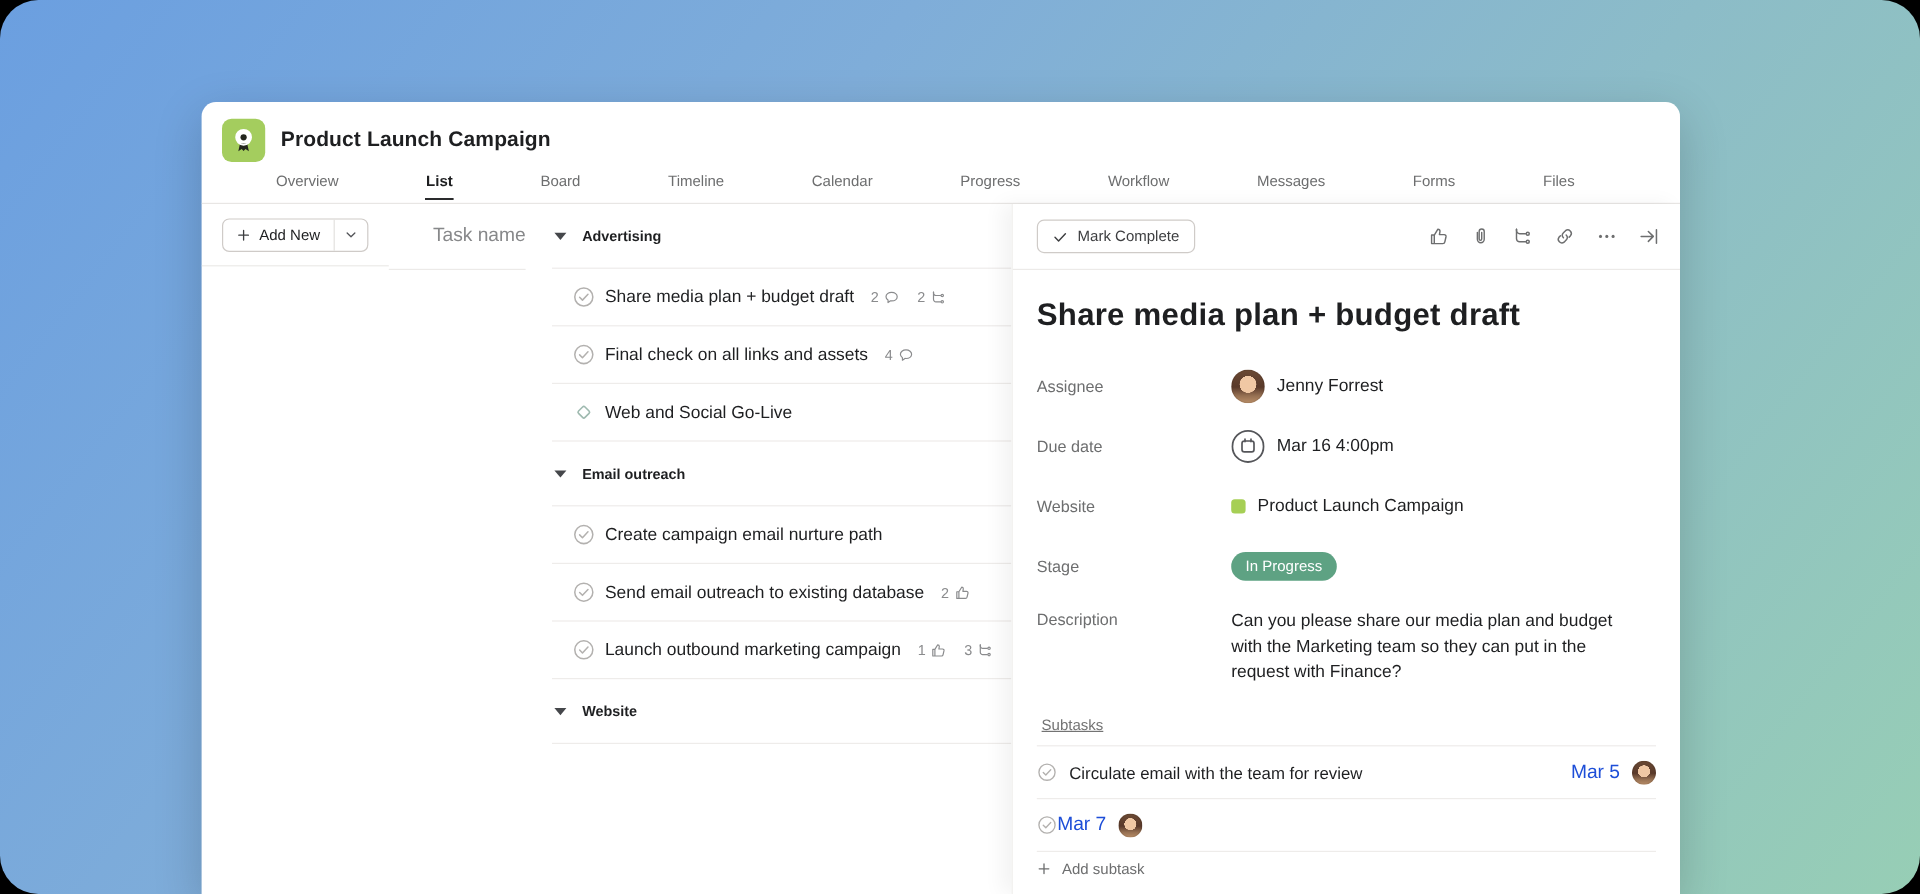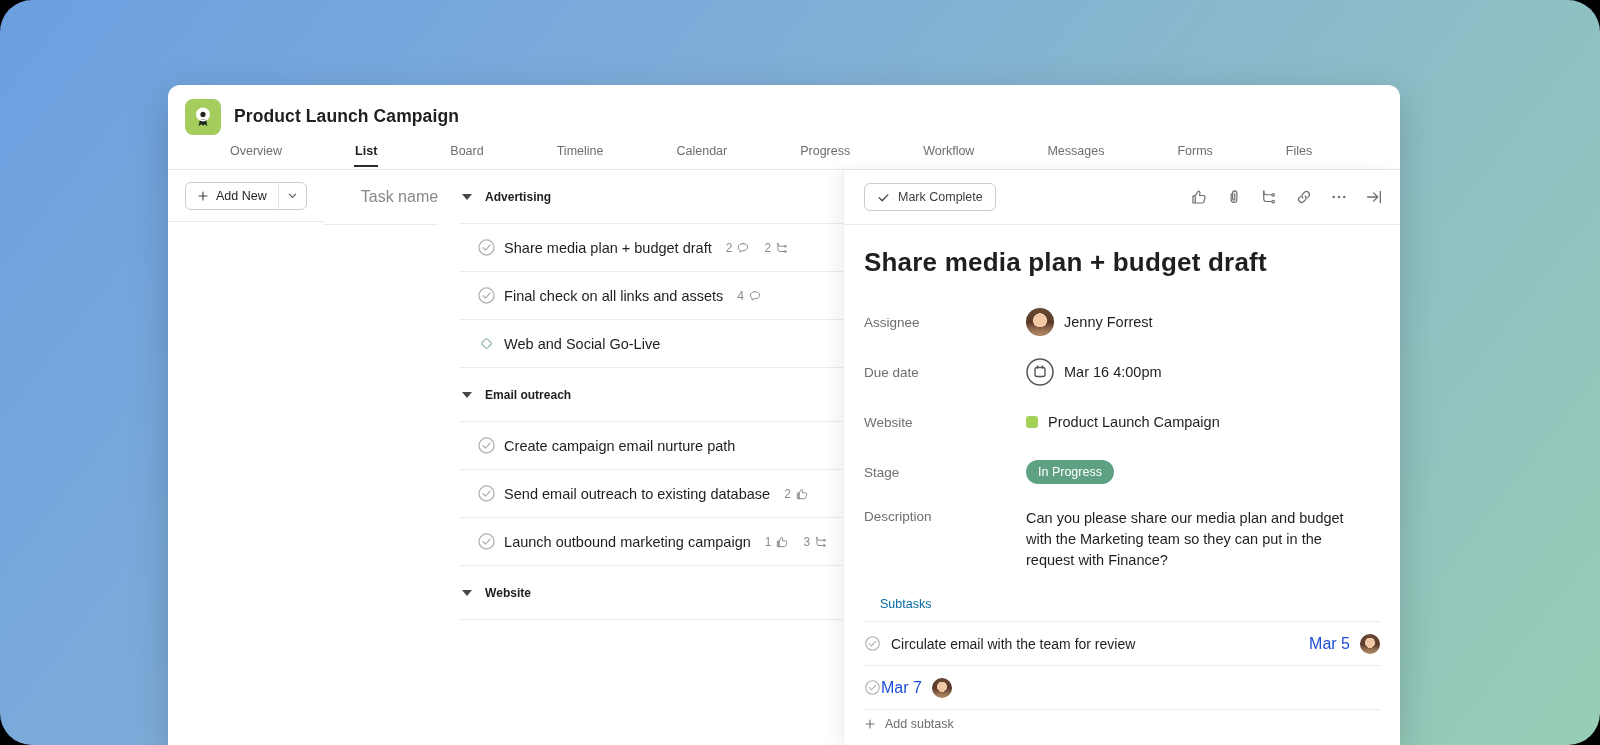--- a/index.html
+++ b/index.html
@@ -70,21 +70,21 @@
   .avatar { width:28px; height:28px; border-radius:50%; flex:0 0 auto;
     background:
       radial-gradient(circle at 50% 44%, #f0c8a4 0 33%, rgba(0,0,0,0) 34%),
       linear-gradient(180deg,#6b4a34 0%,#59392a 52%,#967052 78%,#b98e68 100%);
     box-shadow:inset 0 0 0 1px rgba(0,0,0,.08); }
   .cal-icon { width:28px; height:28px; color:#55565a; }
   .proj-dot { width:12px; height:12px; border-radius:3px; background:var(--proj-green); }
   .stage-pill { display:inline-block; background:var(--pill-green); color:#fff;
     font-size:12.5px; padding:5px 12px; border-radius:13px; }
   .desc-text { font-size:14.5px; line-height:21px; color:#1e1f21; width:340px; }
-  .subtasks-label { font-size:12.5px; color:#0369a1; margin:26px 16px 10px; }
+  .subtasks-label { font-size:12.5px; color:#737373; margin:26px 4px 10px;text-decoration:underline; }
   .subtask-row { display:flex; align-items:center; height:44px;
     border-top:1px solid #eeecea; cursor:pointer; }
   .subtask-row .check { color:#b3b1af; width:17px; height:17px; flex:0 0 auto; }
   .subtask-row .st-title { font-size:14px; color:#1e1f21; margin-left:10px; flex:1; }
   .subtask-row .st-date { font-size:16px; color:#1d4ed8; margin-right:10px; }
   .avatar.sm { width:20px; height:20px; }
   .add-subtask { display:flex; align-items:center; gap:9px; height:28px;
     border-top:1px solid #eeecea; font-size:12.5px; color:#6d6e6f; cursor:pointer; }
   .add-subtask svg { width:12px; height:12px; }
 </style>

